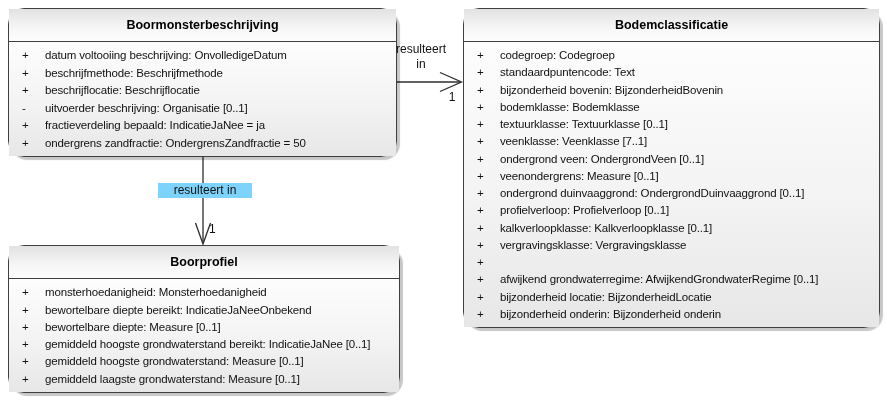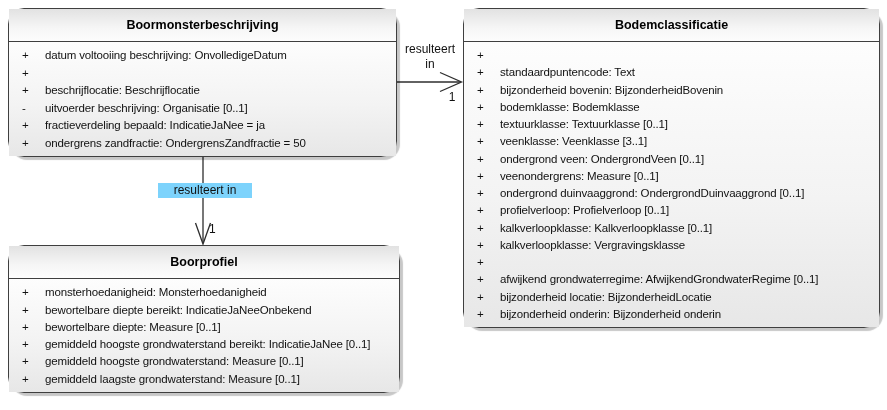--- a/index.html
+++ b/index.html
@@ -65,21 +65,21 @@
   #connector-layer line, #connector-layer polyline {
     stroke: #2e2e2e; stroke-width: 1.3; fill: none;
   }
   .conn-label {
     position: absolute;
     font-size: 12px;
     color: #111;
     text-align: center;
     line-height: 15px;
   }
-  #label-resulteert-in-h { left: 396px; top: 42px; width: 68px; }
+  #label-resulteert-in-h { left: 387px; top: 42px; width: 68px; }
   #mult-bodemclassificatie { left: 444px; top: 90px; width: 16px; }
   #label-resulteert-in-v { left: 158px; top: 183px; width: 94px; background: #7dd3fc; }
   #mult-boorprofiel { left: 209px; top: 222px; width: 16px; text-align: left; }
 </style>
 </head>
 <body>
 
 <svg id="connector-layer">
   <g>
     <line x1="397" y1="82" x2="461" y2="82"></line>
@@ -93,20 +93,21 @@
 
 <div class="uml-class" id="box-boormonsterbeschrijving">
   <div class="uml-title">Boormonsterbeschrijving</div>
   <div class="uml-attrs">
     <div class="attr-row">
         <span class="attr-vis">+</span>
         <span class="attr-text">datum voltooiing beschrijving: OnvolledigeDatum</span>
       </div>
     <div class="attr-row">
         <span class="attr-vis">+</span>
+        <span class="attr-text">beschrijfmethode: Beschrijfmethode</span>
       </div>
     <div class="attr-row">
         <span class="attr-vis">+</span>
         <span class="attr-text">beschrijflocatie: Beschrijflocatie</span>
       </div>
     <div class="attr-row">
         <span class="attr-vis">-</span>
         <span class="attr-text">uitvoerder beschrijving: Organisatie [0..1]</span>
       </div>
     <div class="attr-row">
@@ -118,40 +119,41 @@
         <span class="attr-text">ondergrens zandfractie: OndergrensZandfractie = 50</span>
       </div>
   </div>
 </div>
 
 <div class="uml-class" id="box-bodemclassificatie">
   <div class="uml-title">Bodemclassificatie</div>
   <div class="uml-attrs">
     <div class="attr-row">
         <span class="attr-vis">+</span>
+        <span class="attr-text">codegroep: Codegroep</span>
       </div>
     <div class="attr-row">
         <span class="attr-vis">+</span>
         <span class="attr-text">standaardpuntencode: Text</span>
       </div>
     <div class="attr-row">
         <span class="attr-vis">+</span>
         <span class="attr-text">bijzonderheid bovenin: BijzonderheidBovenin</span>
       </div>
     <div class="attr-row">
         <span class="attr-vis">+</span>
         <span class="attr-text">bodemklasse: Bodemklasse</span>
       </div>
     <div class="attr-row">
         <span class="attr-vis">+</span>
         <span class="attr-text">textuurklasse: Textuurklasse [0..1]</span>
       </div>
     <div class="attr-row">
         <span class="attr-vis">+</span>
-        <span class="attr-text">veenklasse: Veenklasse [3..1]</span>
+        <span class="attr-text">veenklasse: Veenklasse [7..1]</span>
       </div>
     <div class="attr-row">
         <span class="attr-vis">+</span>
         <span class="attr-text">ondergrond veen: OndergrondVeen [0..1]</span>
       </div>
     <div class="attr-row">
         <span class="attr-vis">+</span>
         <span class="attr-text">veenondergrens: Measure [0..1]</span>
       </div>
     <div class="attr-row">
@@ -161,21 +163,21 @@
     <div class="attr-row">
         <span class="attr-vis">+</span>
         <span class="attr-text">profielverloop: Profielverloop [0..1]</span>
       </div>
     <div class="attr-row">
         <span class="attr-vis">+</span>
         <span class="attr-text">kalkverloopklasse: Kalkverloopklasse [0..1]</span>
       </div>
     <div class="attr-row">
         <span class="attr-vis">+</span>
-        <span class="attr-text">kalkverloopklasse: Vergravingsklasse</span>
+        <span class="attr-text">vergravingsklasse: Vergravingsklasse</span>
       </div>
     <div class="attr-row">
         <span class="attr-vis">+</span>
       </div>
     <div class="attr-row">
         <span class="attr-vis">+</span>
         <span class="attr-text">afwijkend grondwaterregime: AfwijkendGrondwaterRegime [0..1]</span>
       </div>
     <div class="attr-row">
         <span class="attr-vis">+</span>

